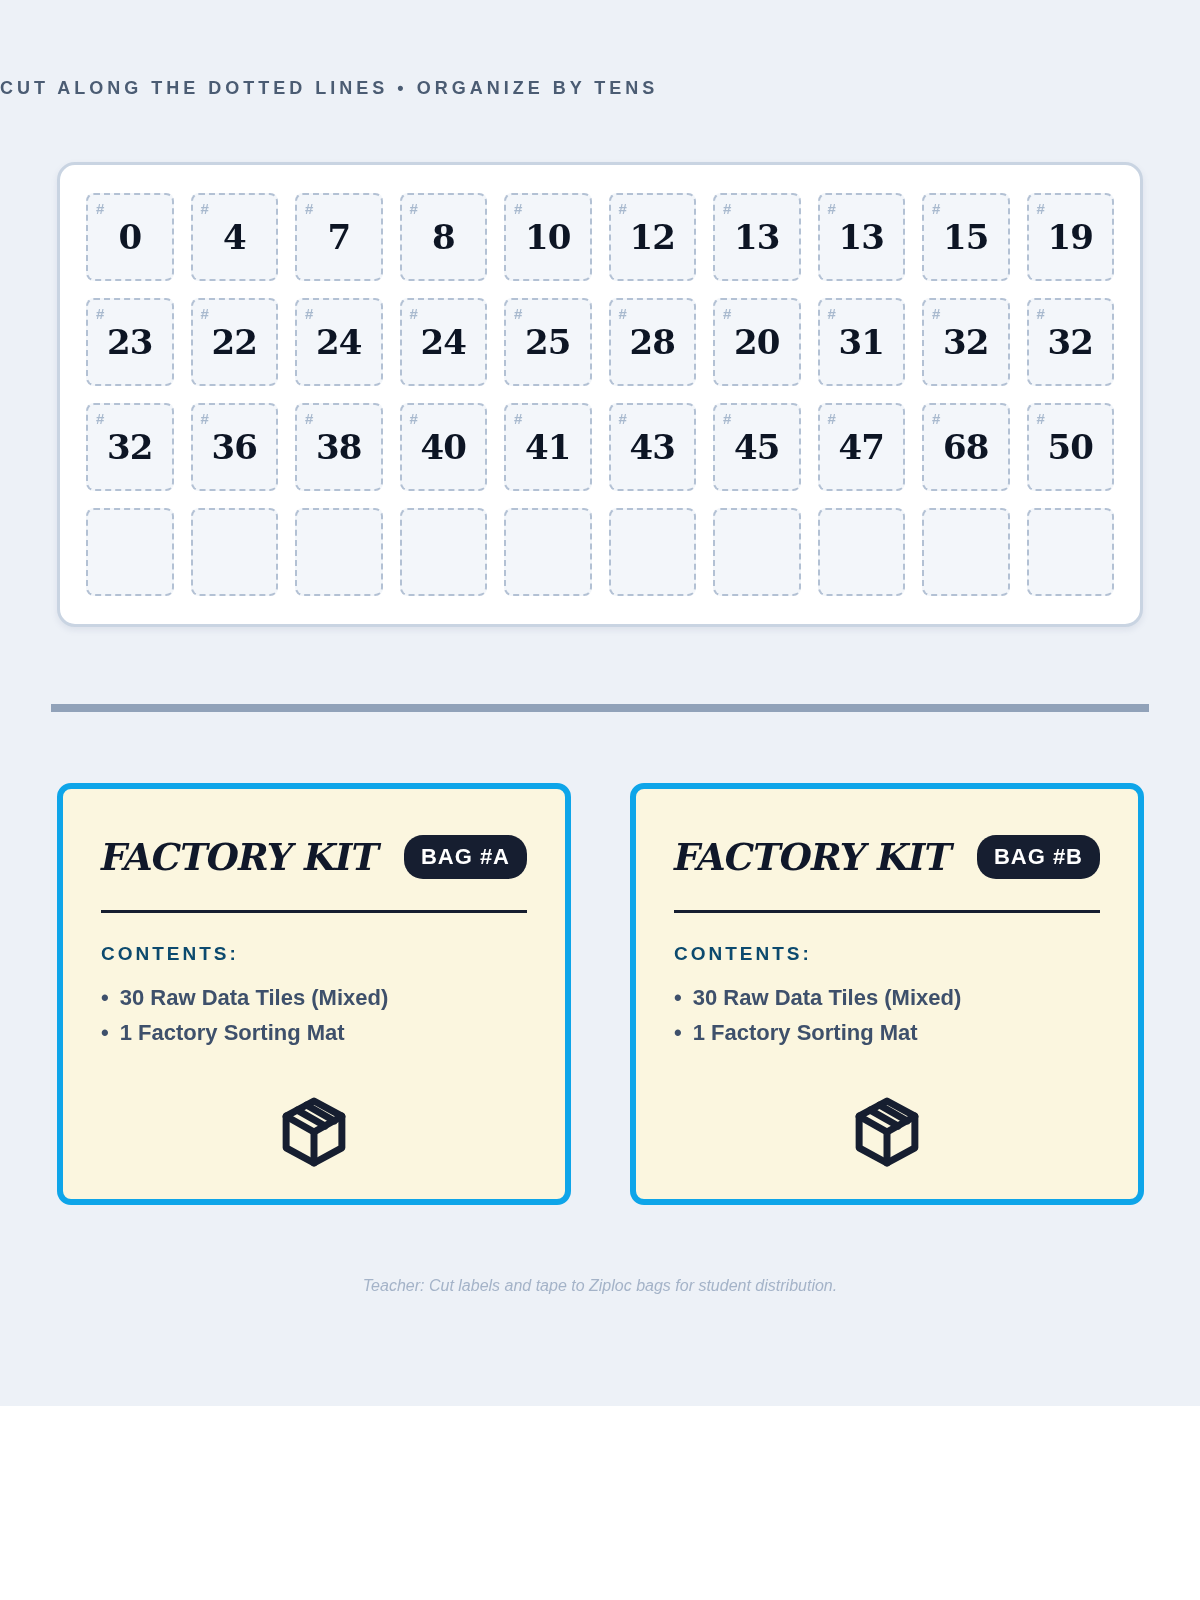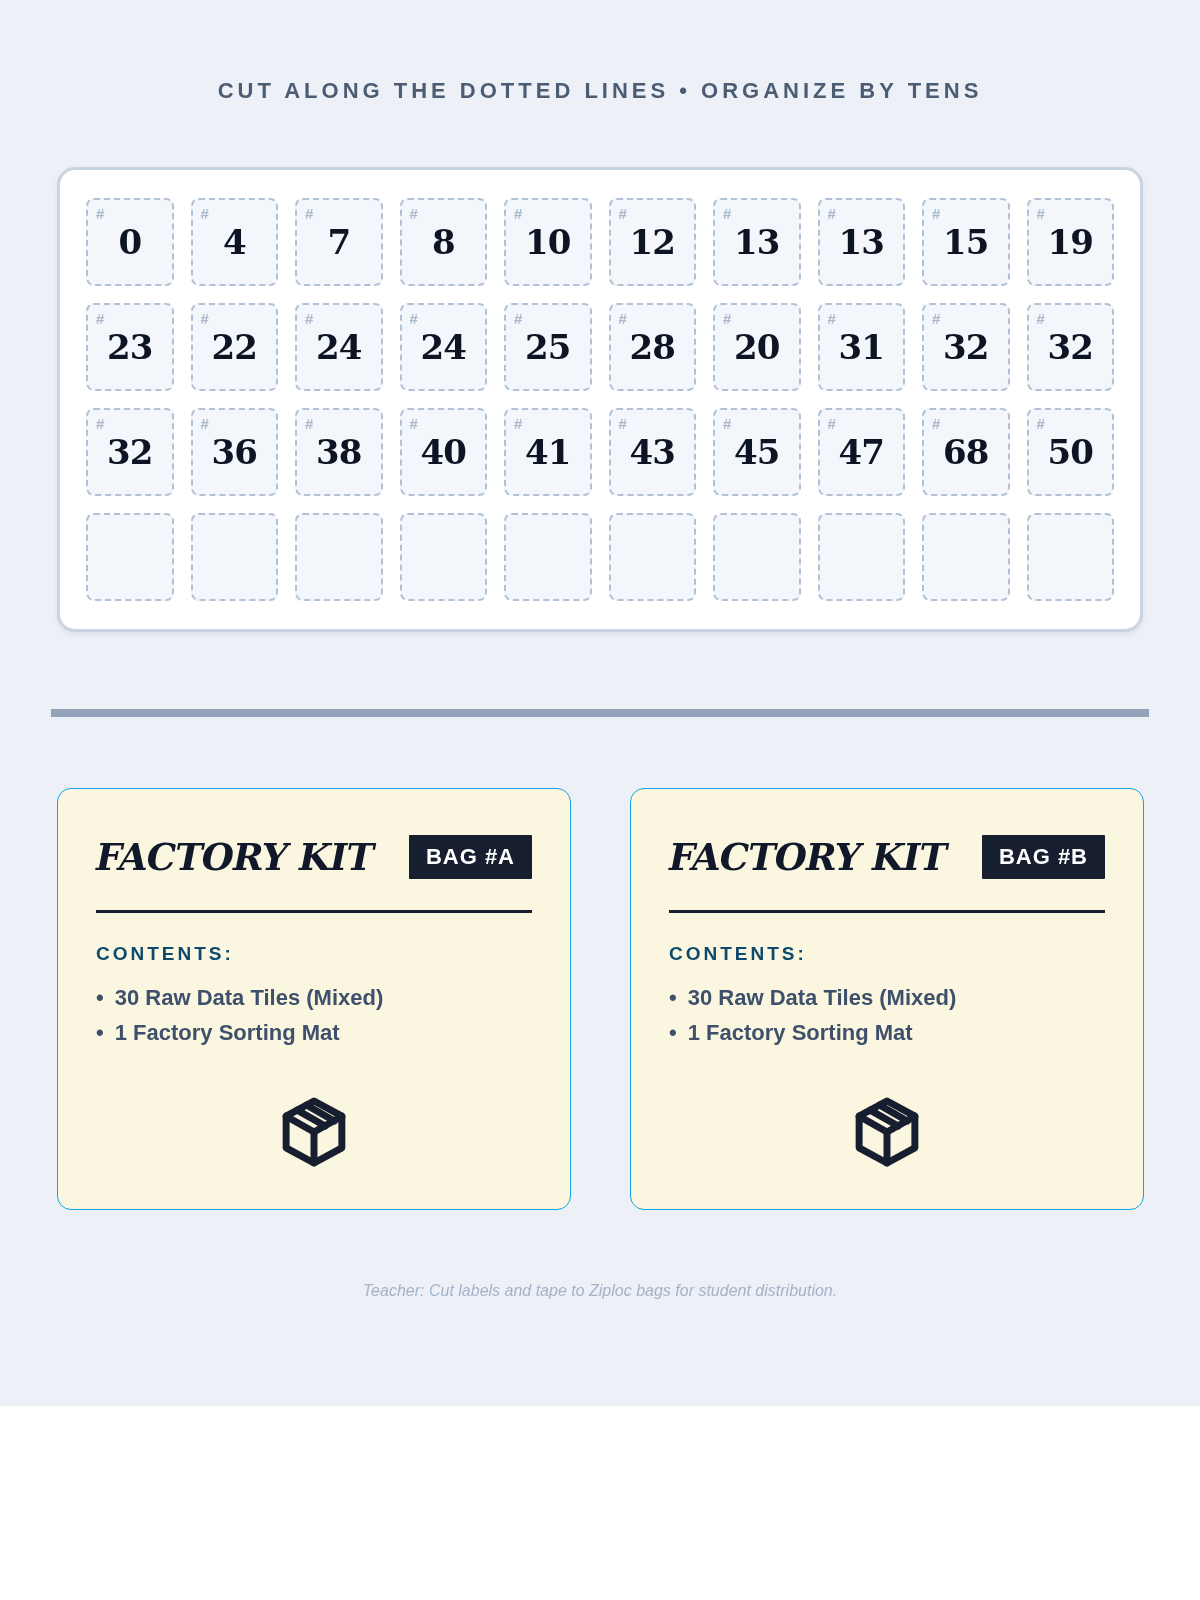--- a/index.html
+++ b/index.html
@@ -19,22 +19,22 @@
     margin: 0;
     text-align: center;
     font-family: "DejaVu Serif", serif;
     font-weight: 800;
     font-size: 49px;
     letter-spacing: 1px;
     color: #1D2A40;
   }
   .page-subtitle {
     margin-top: 23px;
-    text-align: center;
-    font-size: 22px;
+    text-align: left;
+    font-size: 18px;
     font-weight: 700;
     letter-spacing: 4px;
     color: #4B5C73;
   }
   .tiles-panel {
     margin: 63px 57px 0;
     background: #FFFFFF;
     border: 3px solid #C9D4E2;
     border-radius: 18px;
     padding: 28px 26px;
@@ -76,42 +76,42 @@
   }
   .kits-row {
     display: flex;
     gap: 59px;
     margin: 71px 56px 0 57px;
   }
   .kit-card {
     flex: 1;
     height: 422px;
     background: #FBF6DF;
-    border: 1px solid #0ea5e9;
+    border: 6px solid #0ea5e9;
     border-radius: 14px;
     padding: 46px 38px 0;
   }
   .kit-header {
     display: flex;
     align-items: center;
     justify-content: space-between;
   }
   .kit-title {
     font-family: "DejaVu Serif", serif;
     font-style: italic;
     font-weight: 700;
     font-size: 37px;
     letter-spacing: -1px;
     color: #10182A;
     white-space: nowrap;
   }
   .kit-badge {
     background: #161E30;
     color: #FFFFFF;
-    border-radius: 1px;
+    border-radius: 19px;
     padding: 9px 17px;
     font-size: 22px;
     font-weight: 700;
     letter-spacing: 1px;
     white-space: nowrap;
   }
   .kit-rule { height: 3px; background: #161E30; margin-top: 31px; }
   .contents-label {
     margin-top: 30px;
     font-size: 19px;

